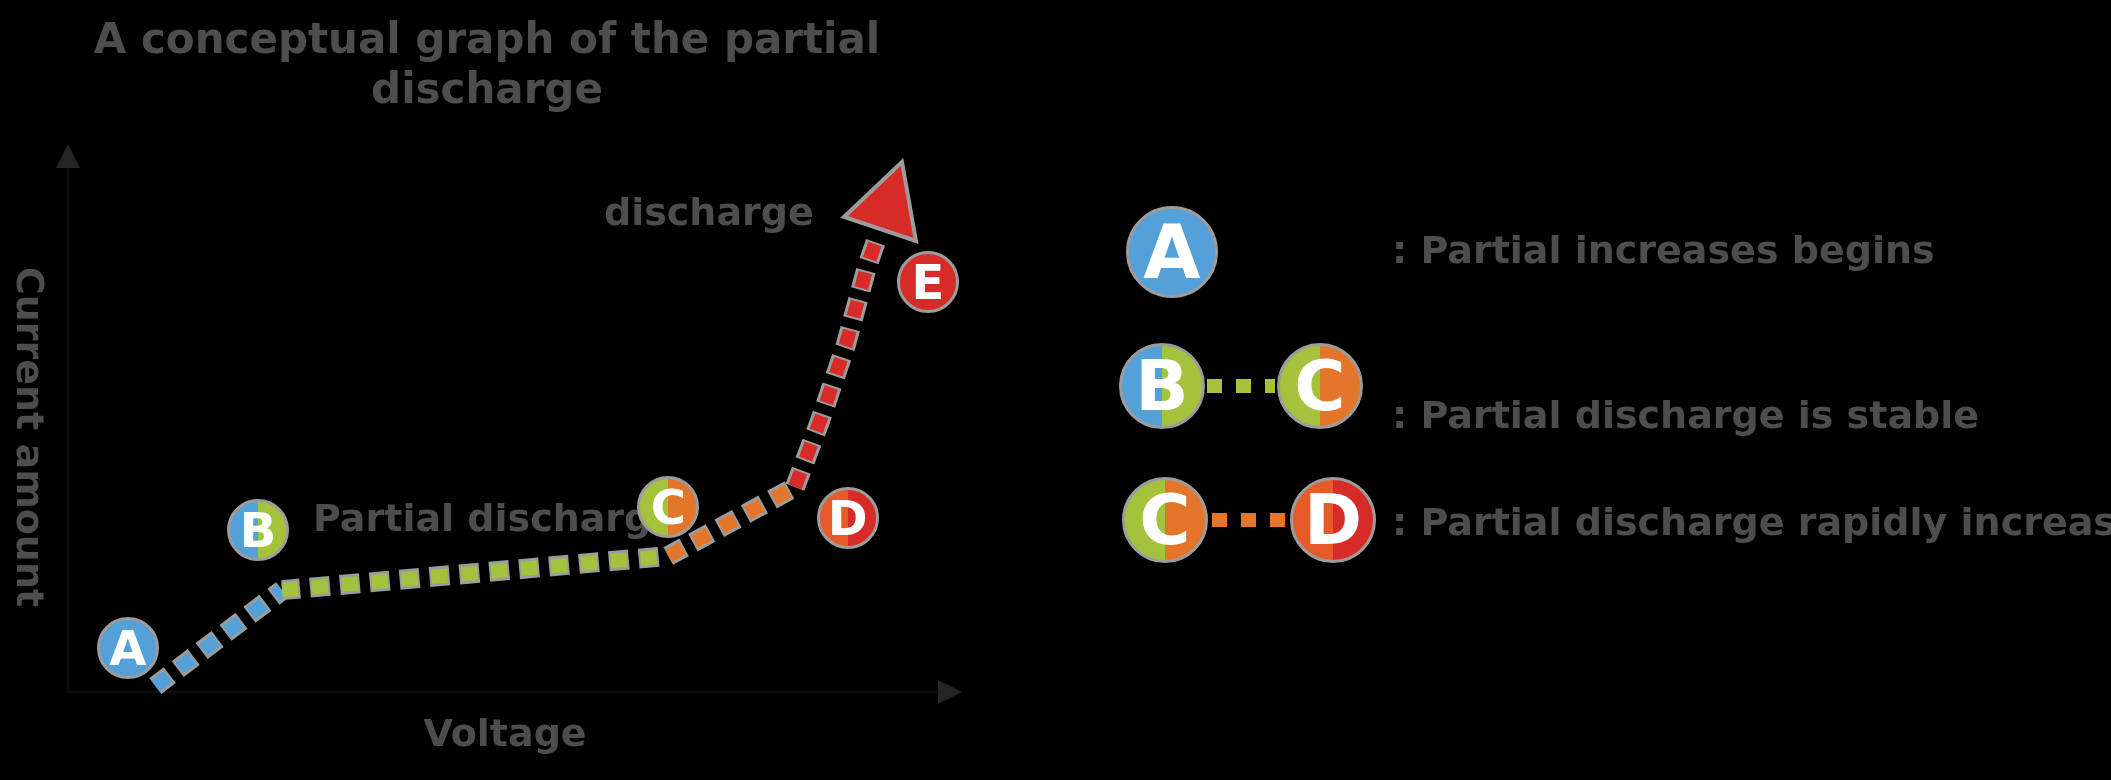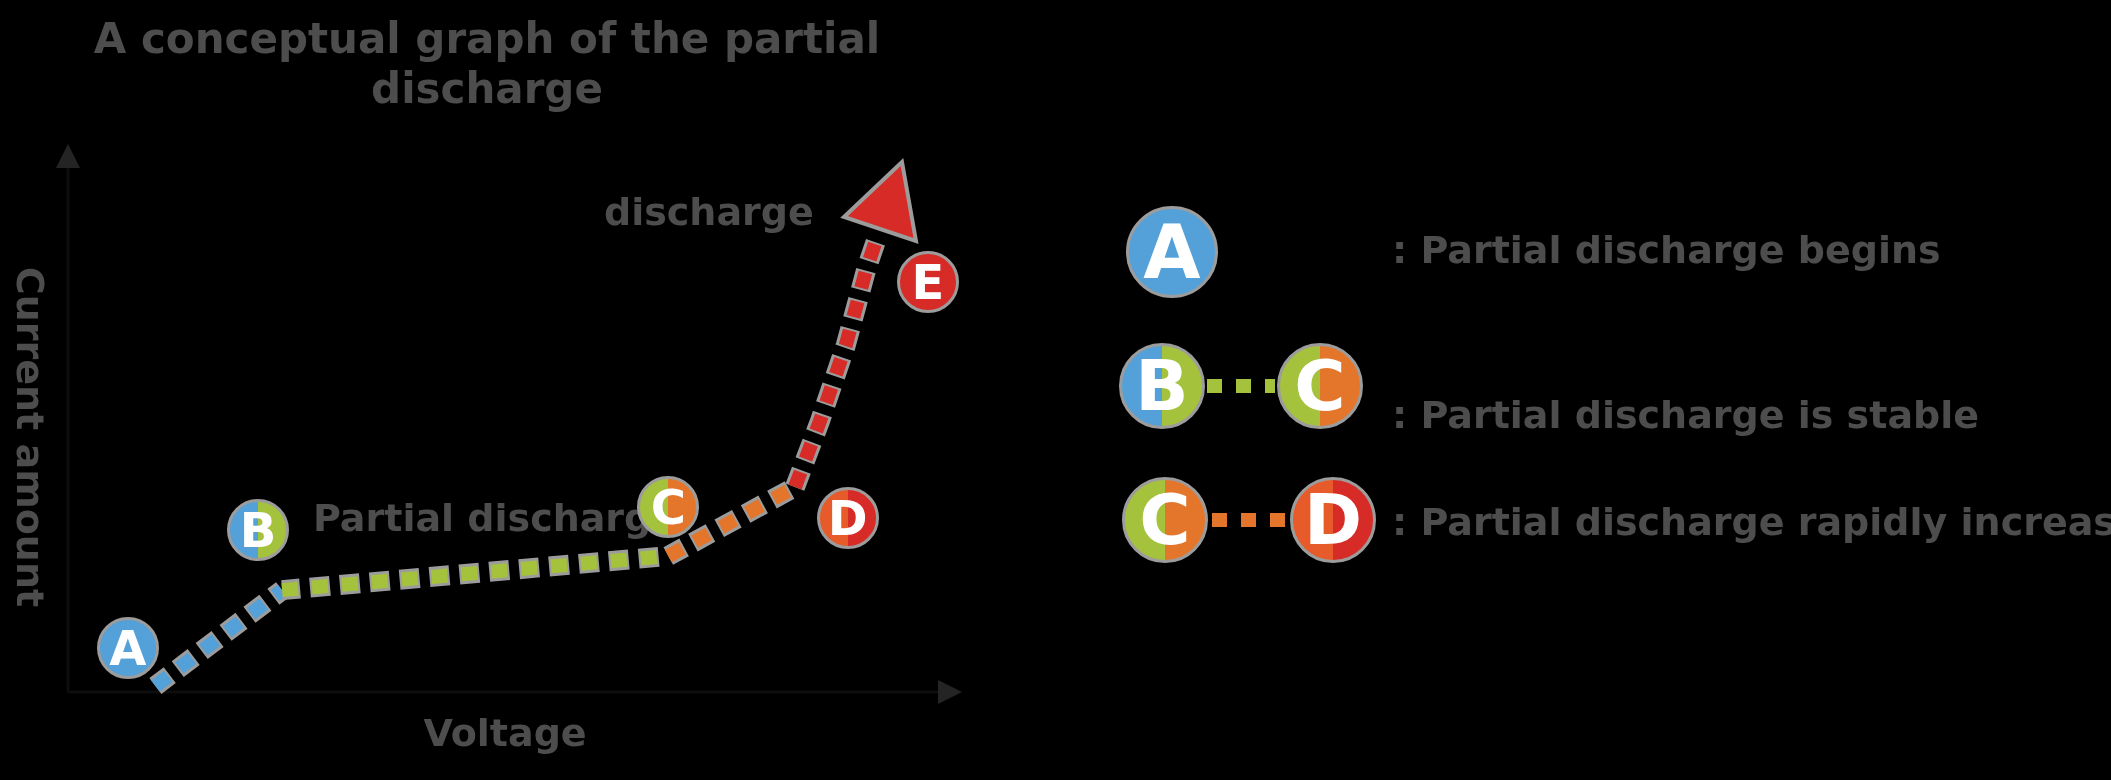--- a/index.html
+++ b/index.html
@@ -79,21 +79,21 @@
   </div>
 <div class="node" style="left: 927.888px; top: 281.706px; background: linear-gradient(90deg, rgb(214, 43, 38) 0px, rgb(214, 43, 38) 50%, rgb(214, 43, 38) 50%, rgb(214, 43, 38) 100%);">
     <span>E</span>
   </div>
 
 <div>
 
   <div class="abs lg-circle lg-big" style="left: 1126px; top: 206px; background: linear-gradient(90deg, rgb(84, 160, 216) 0px, rgb(84, 160, 216) 50%, rgb(84, 160, 216) 50%, rgb(84, 160, 216) 100%);">
     <span>A</span>
   </div>
-  <div class="legend-text" style="left:1392px;top:230px;">: Partial discharge begins</div>
+  <div class="legend-text" style="left:1392px;top:230px;">: Partial increases begins</div>
 
   <div class="abs lg-circle lg-sm" style="left: 1119px; top: 343px; background: linear-gradient(90deg, rgb(84, 160, 216) 0px, rgb(84, 160, 216) 50%, rgb(164, 194, 59) 50%, rgb(164, 194, 59) 100%);">
     <span>B</span>
   </div>
   <div class="lg-connector" style="left: 1207px; top: 379px; width: 68px; background: repeating-linear-gradient(90deg, rgb(164, 194, 59) 0px, rgb(164, 194, 59) 15px, transparent 15px, transparent 29px);"></div>
   <div class="abs lg-circle lg-sm" style="left: 1277px; top: 343px; background: linear-gradient(90deg, rgb(164, 194, 59) 0px, rgb(164, 194, 59) 50%, rgb(228, 118, 43) 50%, rgb(228, 118, 43) 100%);">
     <span>C</span>
   </div>
   <div class="legend-text" style="left:1392px;top:370px;margin-top:25px;">: Partial discharge is stable</div>
 

